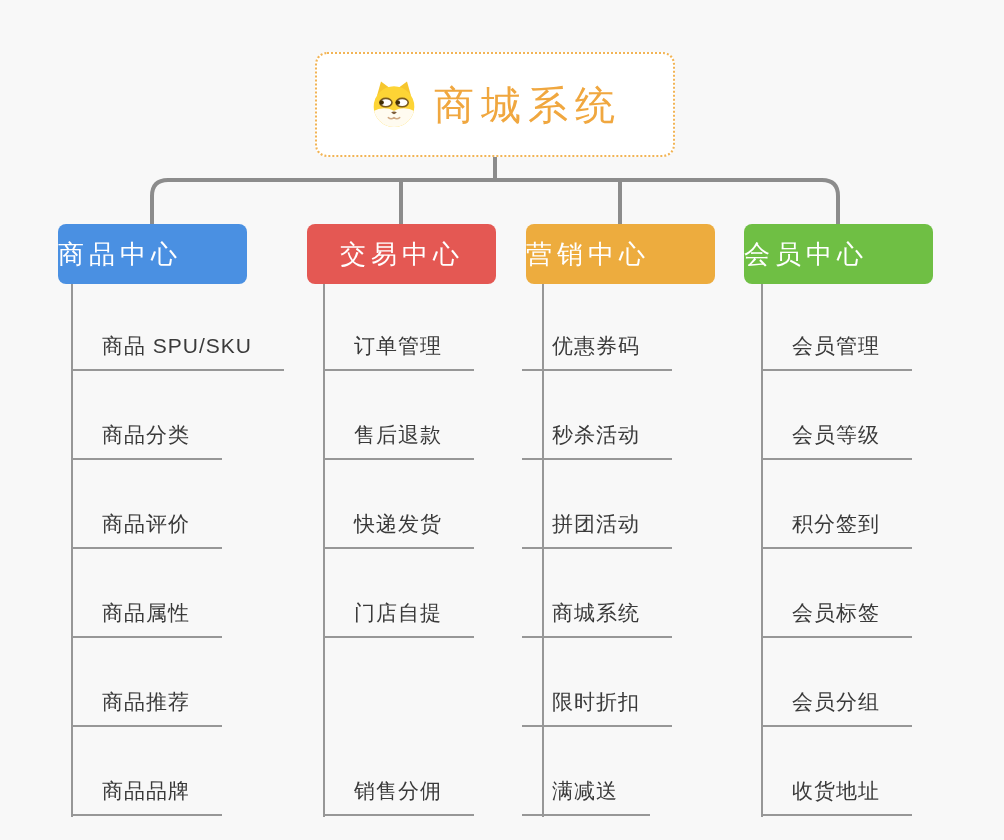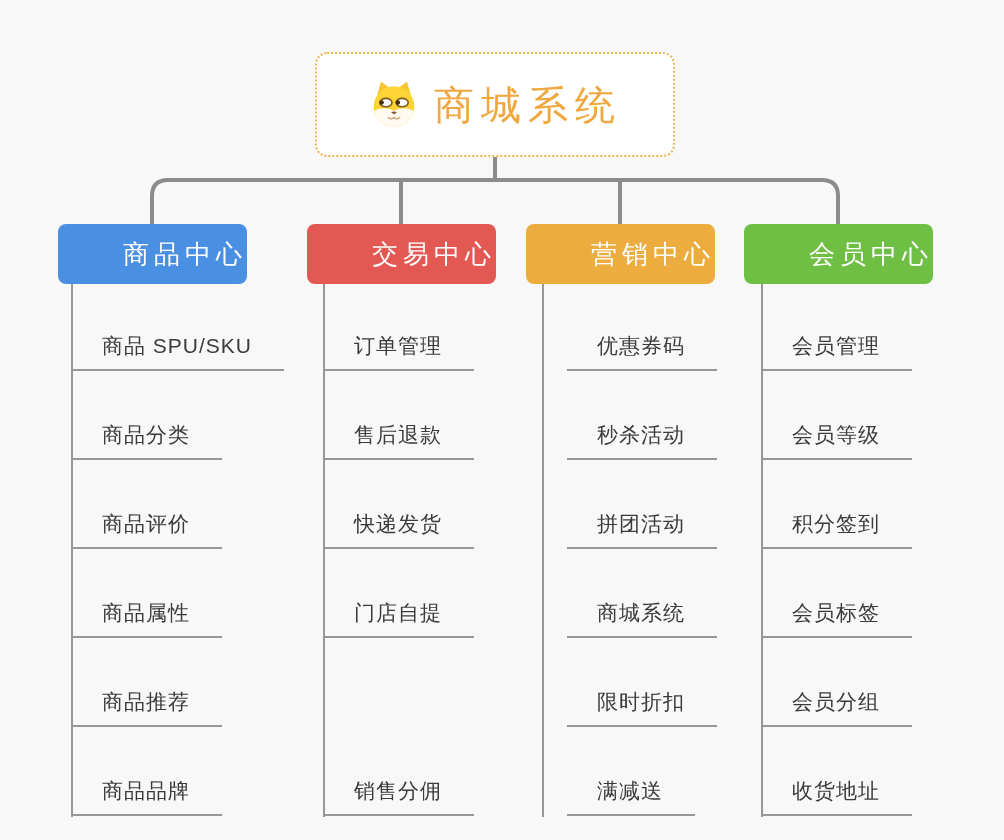--- a/index.html
+++ b/index.html
@@ -22,35 +22,35 @@
   .root-title{
     font-size:40px;letter-spacing:7px;font-weight:500;color:#f0a73f;
     line-height:1;white-space:nowrap;
   }
   .dog{width:52px;height:52px;display:inline-block;flex:0 0 auto;}
 
   
   .branch{
     position:absolute;top:208px;width:189px;height:60px;border-radius:8px;
     color:#ffffff;font-size:26px;letter-spacing:5px;line-height:60px;
-    text-align:right;white-space:nowrap;box-sizing:border-box;
+    text-align:left;white-space:nowrap;box-sizing:border-box;
   }
   .b0{left:58px;}  .b1{left:307px;}  .b2{left:526px;}  .b3{left:744px;border-radius:8px;}
 
   
   .leaf{
     position:absolute;
     display:inline-block;
     padding:0 32px 9px 30px;
     border-bottom:2px solid #979797;
     font-size:21px;letter-spacing:1px;line-height:28px;color:#3a3a3a;
     white-space:nowrap;
     text-shadow:0 0 2px #fafafa;
   }
-  .c0{left:72px;} .c1{left:324px;} .c2{left:567px;} .c3{left:762px;}
+  .c0{left:72px;} .c1{left:324px;} .c2{left:522px;} .c3{left:762px;}
   .r0{top:316px;} .r1{top:405px;} .r2{top:494px;} .r3{top:583px;} .r4{top:672px;} .r5{top:761px;}
 </style>
 </head>
 <body>
 
 <div class="canvas">
 
   <svg class="connectors" viewBox="0 0 1004 840">
 
     <path d="M495 140 V162" stroke="#8c8c8c" stroke-width="4" fill="none"></path>

